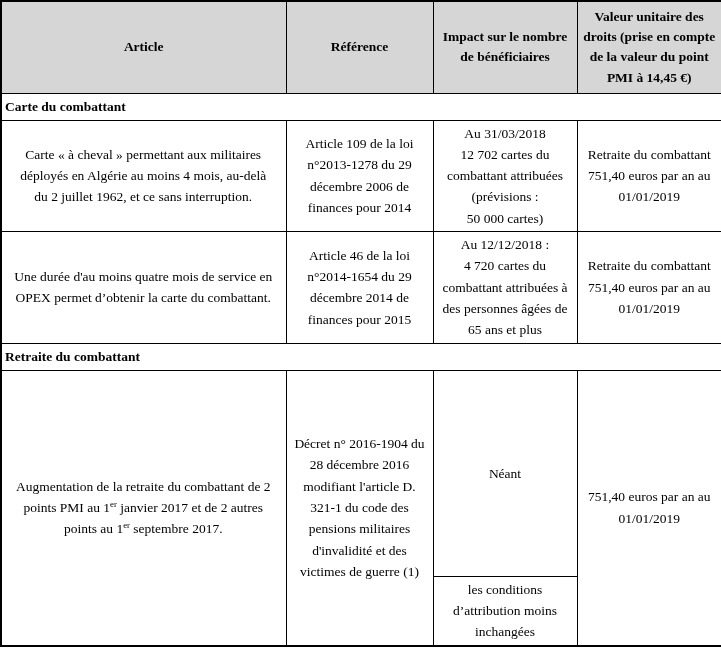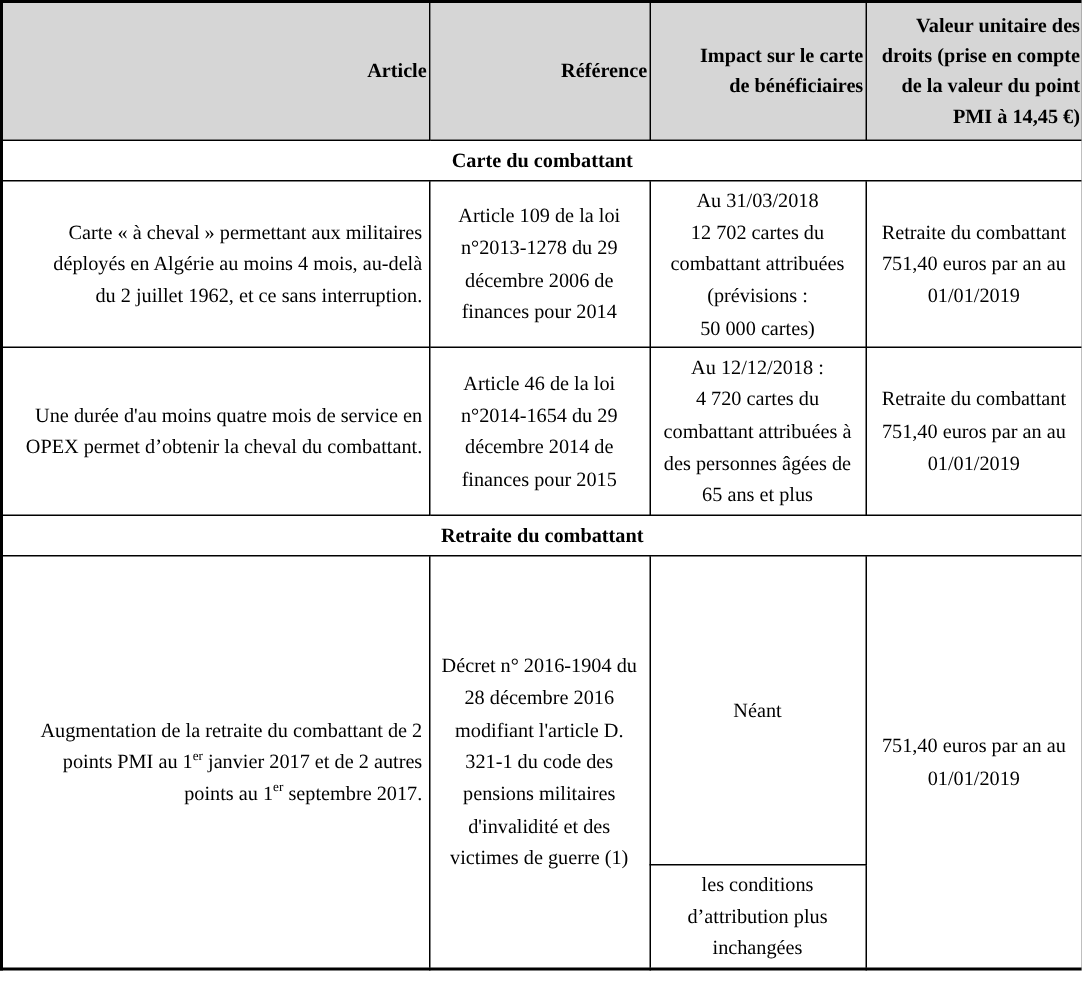--- a/index.html
+++ b/index.html
@@ -30,54 +30,54 @@
     font-size: 13.5px;
     line-height: 1.58;
     vertical-align: middle;
     padding: 2px 3px;
     white-space: pre-line;
     overflow: hidden;
   }
   .doc-table th {
     background: var(--header-bg);
     font-weight: bold;
-    text-align: right;
+    text-align: center;
     line-height: 1.5;
     padding: 2px 1px;
   }
   .row-header  { height: 92px; }
   .row-section { height: 27px; }
   .row-1  { height: 108px; }
   .row-2  { height: 107px; }
   .row-3a { height: 206px; }
   .row-3b { height: 54px; }
   td.section-cell {
     font-weight: bold;
-    text-align: center;
+    text-align: left;
     margin-left: 20px;
   }
-  td.cell-mesure { text-align: right; padding-left: 3px; padding-right: 4px; }
+  td.cell-mesure { text-align: center; padding-left: 3px; padding-right: 4px; }
   td.cell-center { text-align: center; }
   sup { font-size: 0.65em; line-height: 0; vertical-align: super; font-family: Liberation Serif, serif; }
 </style>
 </head>
 <body>
 
 <table class="doc-table">
   <colgroup>
     <col style="width:285px">
     <col style="width:147px">
     <col style="width:144px">
     <col style="width:145px">
   </colgroup>
   <thead>
     <tr class="row-header">
       <th>Article</th>
       <th>Référence</th>
-      <th>Impact sur le carte
+      <th>Impact sur le nombre
 de bénéficiaires</th>
       <th>Valeur unitaire des
 droits (prise en compte
 de la valeur du point
 PMI à 14,45 €)</th>
     </tr>
   </thead>
   <tbody>
     <tr class="row-section">
       <td class="section-cell" colspan="4">Carte du combattant</td>
@@ -94,21 +94,21 @@
 12 702 cartes du
 combattant attribuées
 (prévisions :
 50 000 cartes)</td>
       <td class="cell-center">Retraite du combattant
 751,40 euros par an au
 01/01/2019</td>
     </tr>
     <tr class="row-2">
       <td class="cell-mesure">Une durée d'au moins quatre mois de service en
-OPEX permet d’obtenir la cheval du combattant.</td>
+OPEX permet d’obtenir la carte du combattant.</td>
       <td class="cell-center">Article 46 de la loi
 n°2014-1654 du 29
 décembre 2014 de
 finances pour 2015</td>
       <td class="cell-center">Au 12/12/2018 :
 4 720 cartes du
 combattant attribuées à
 des personnes âgées de
 65 ans et plus</td>
       <td class="cell-center">Retraite du combattant
@@ -128,17 +128,17 @@
 321-1 du code des
 pensions militaires
 d'invalidité et des
 victimes de guerre (1)</td>
       <td class="cell-center">Néant</td>
       <td class="cell-center" rowspan="2">751,40 euros par an au
 01/01/2019</td>
     </tr>
     <tr class="row-3b">
       <td class="cell-center">les conditions
-d’attribution plus
+d’attribution moins
 inchangées</td>
     </tr>
   </tbody>
 </table>
 
 </body></html>

